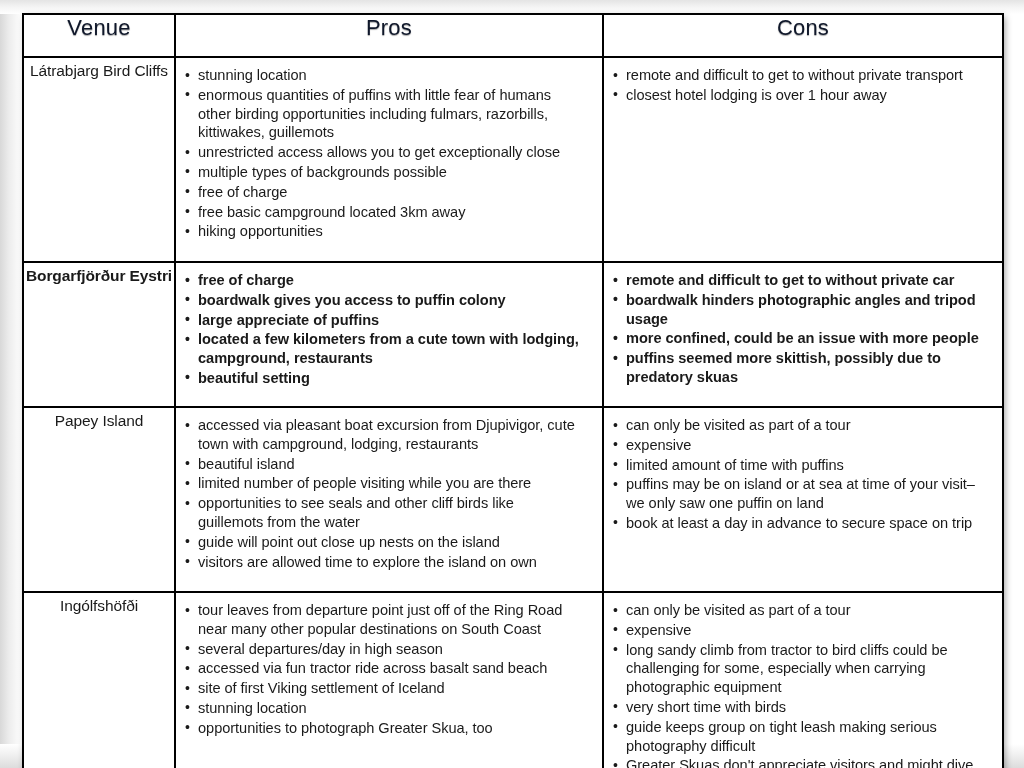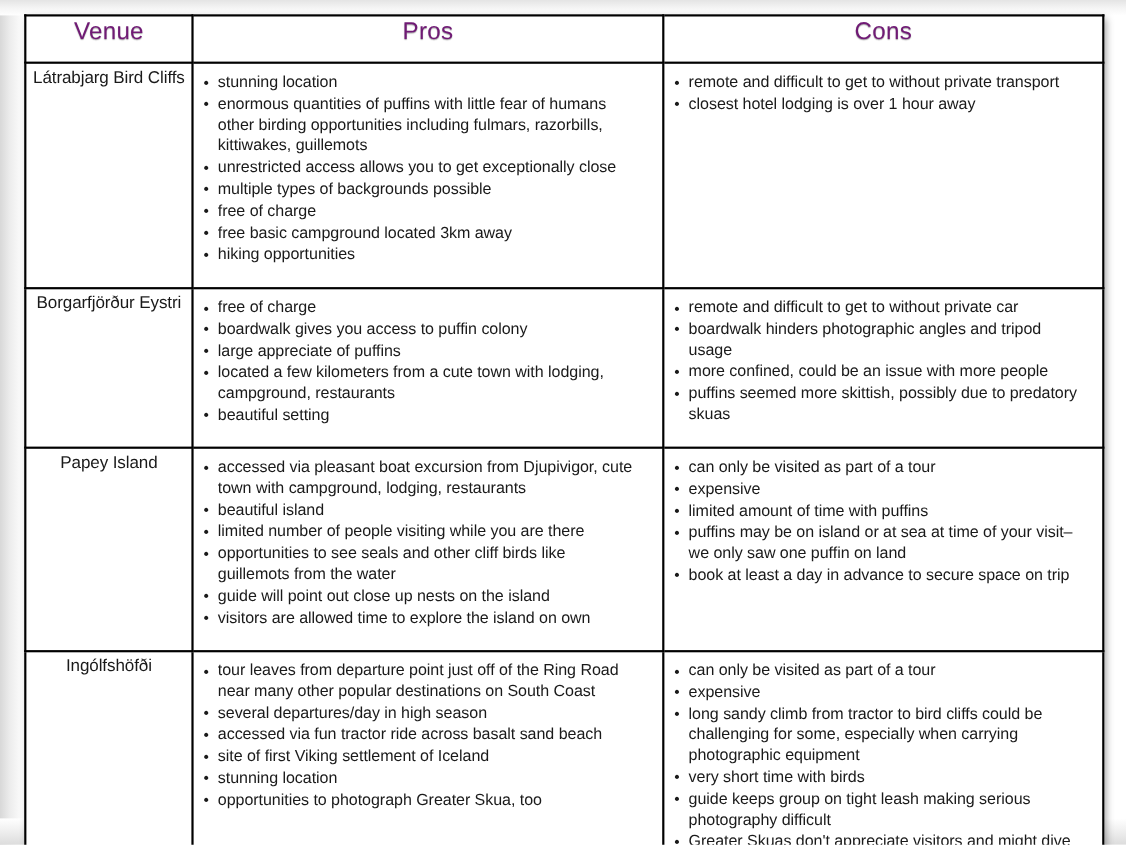--- a/index.html
+++ b/index.html
@@ -66,21 +66,21 @@
     background: #ffffff;
   }
 
   
   col.col-venue { width: 152px; }
   col.col-pros  { width: 428px; }
   col.col-cons  { width: 400px; }
 
   thead th {
     background: #0a4580;
-    color: #701a75;
+    color: #0f172a;
     font-weight: 400;
     font-size: 22px;
     letter-spacing: 0.2px;
     height: 41px;
     padding: 0;
     vertical-align: middle;
     text-shadow: 0 1px 1px rgba(0,0,0,0.35);
     border-color: #000000;
   }
 
@@ -118,21 +118,21 @@
     position: absolute;
     left: 1px;
     top: -0.5px;
     font-size: 14px;
     line-height: 18.8px;
     color: #1a1a1a;
   }
 
   
   tr.row-latrabjarg td { height: 185px; }
-  tr.row-borgarfjordur td { height: 125px; }
+  tr.row-borgarfjordur td { height: 125px; font-weight: bold; }
   tr.row-papey td { height: 165px; margin-top: 11px; }
   tr.row-ingolfshofdi td { height: 203px; }
 </style>
 </head>
 <body>
 
 <div id="page">
 
   <div class="page-shade-left"></div>
   <div class="page-shade-top"></div>

